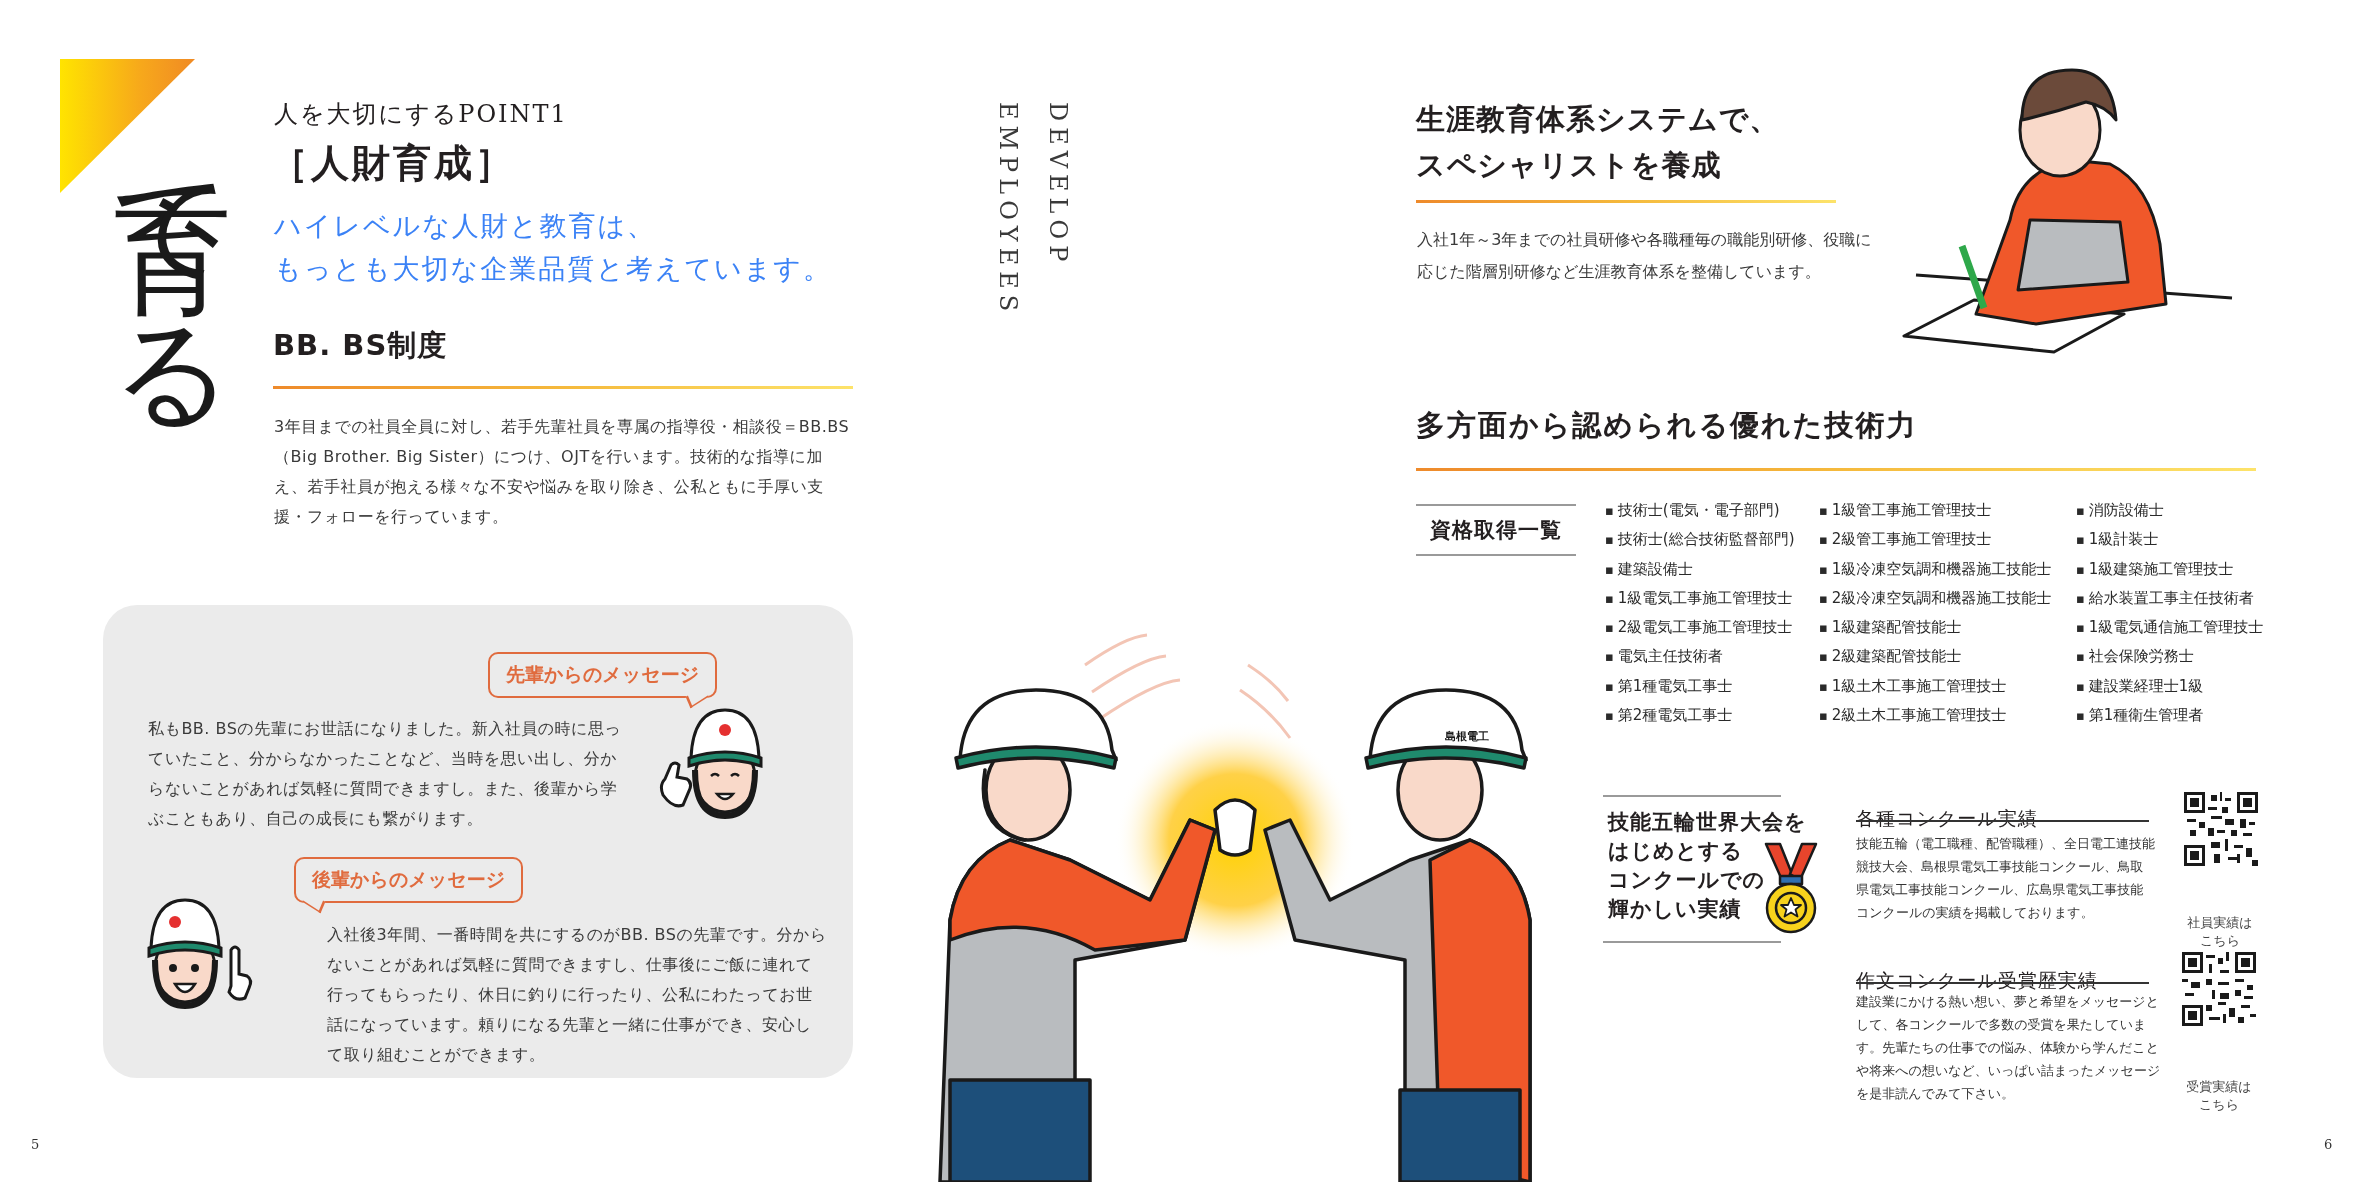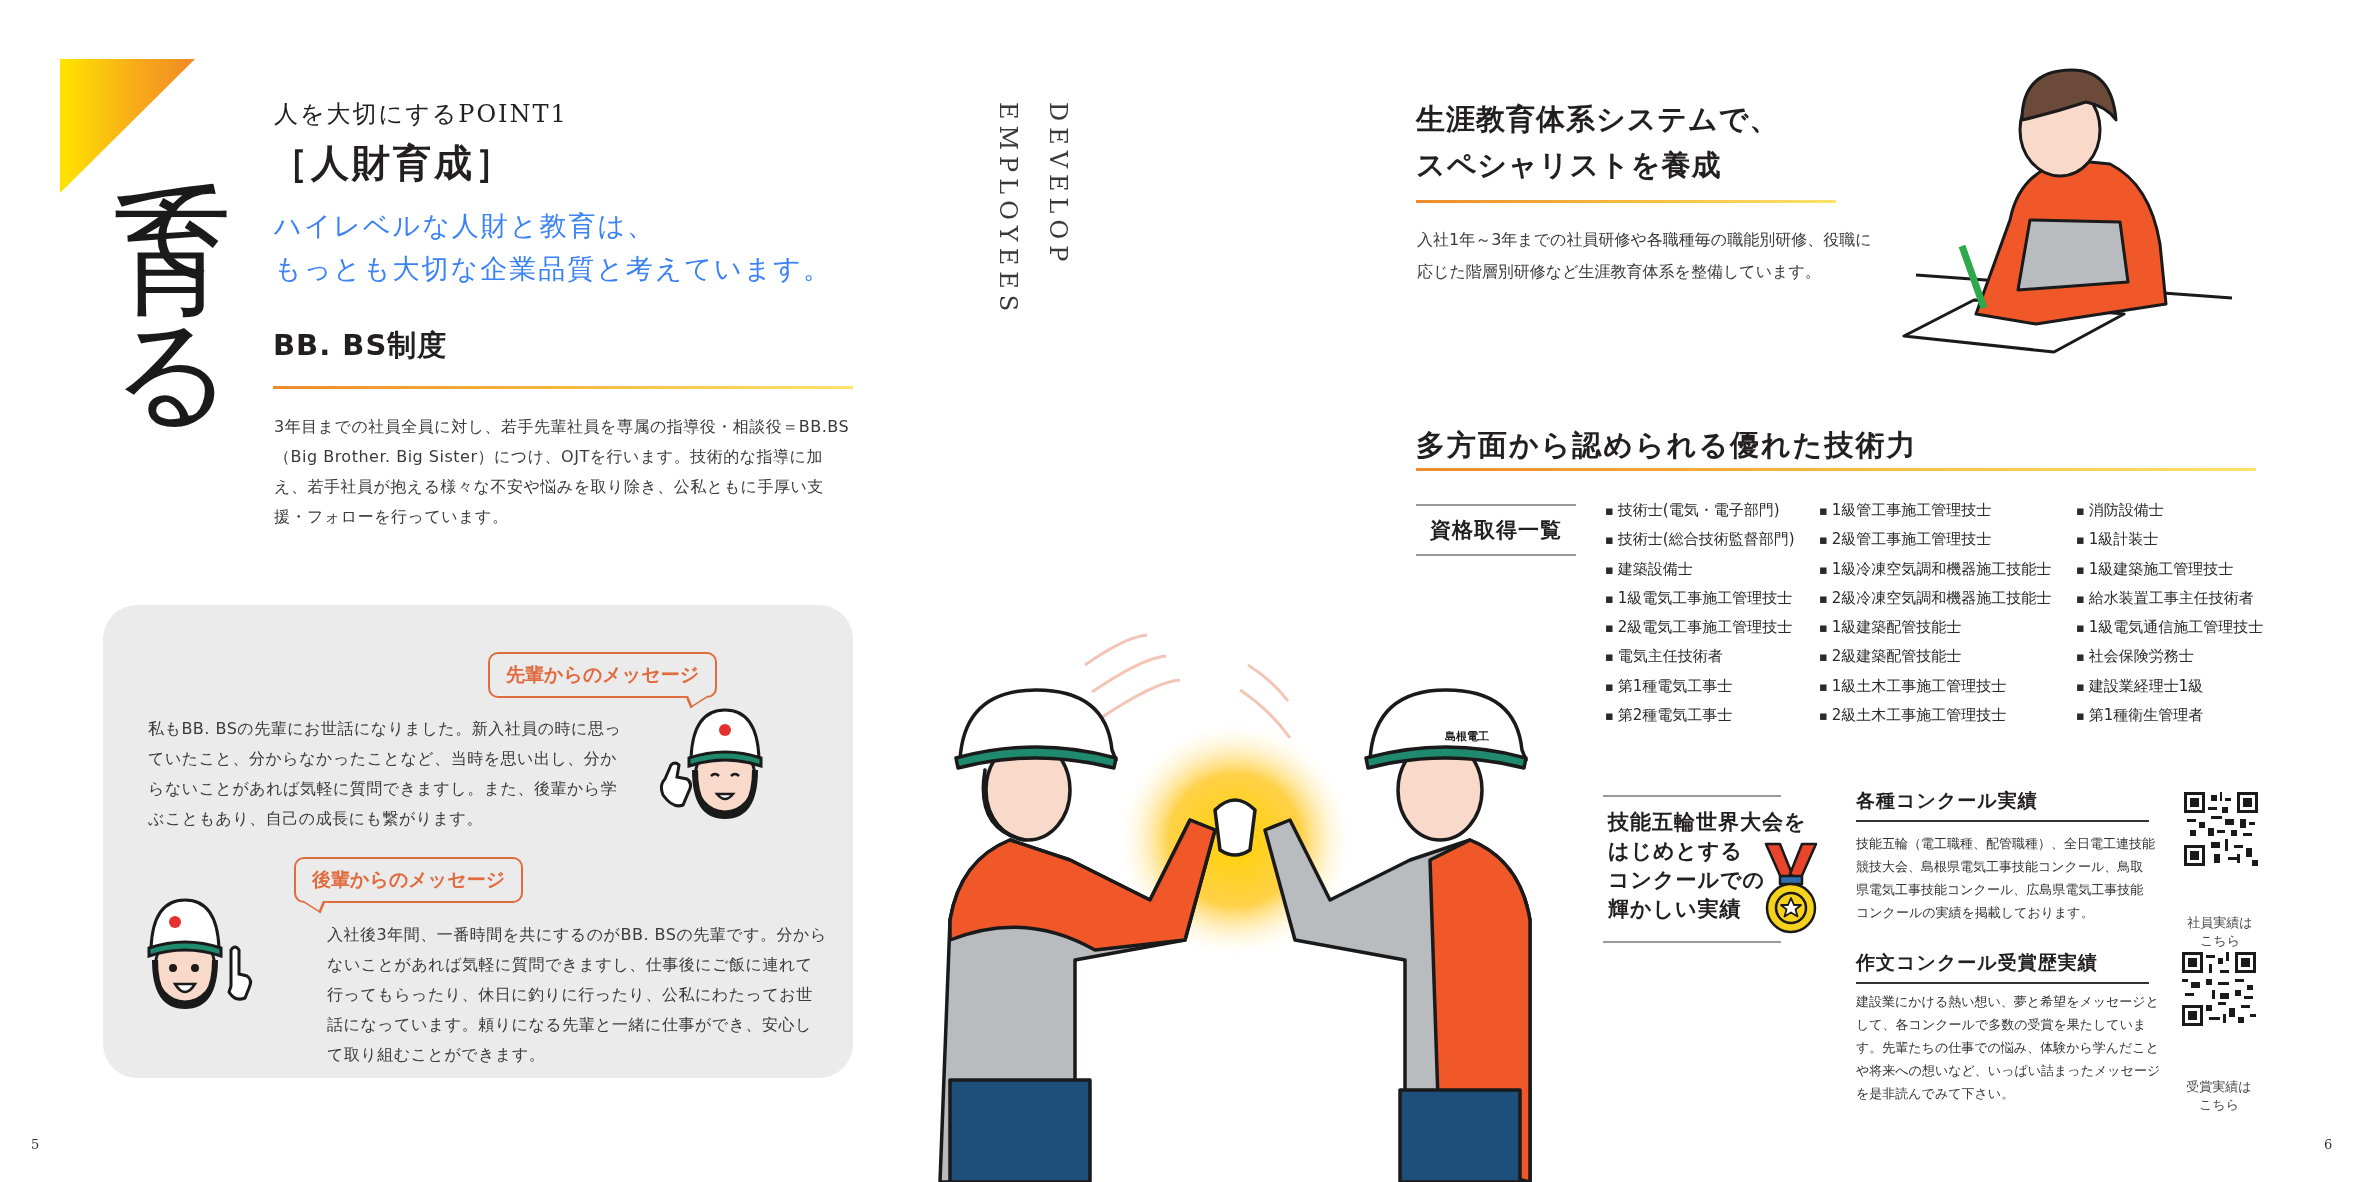--- a/index.html
+++ b/index.html
@@ -81,34 +81,34 @@
   .vert-en-wrap { left: 985px; top: 102px; }
 
   .handshake { left: 930px; top: 620px; width: 620px; height: 562px; }
 
   
   .r-head1 { left: 1416px; top: 96px; font-size: 29px; font-weight: bold; line-height: 46px; letter-spacing: 1px; }
   .rule-r1 { left: 1416px; top: 200px; width: 420px; }
   .r-body1 { left: 1417px; top: 224px; width: 460px; font-size: 16px; line-height: 32px; color: #3a3a3a; }
   .writer { left: 1880px; top: 60px; width: 360px; height: 300px; }
 
-  .r-head2 { left: 1416px; top: 406px; font-size: 29px; font-weight: bold; letter-spacing: 2px; margin-top: 20px; }
+  .r-head2 { left: 1416px; top: 406px; font-size: 29px; font-weight: bold; letter-spacing: 2px; }
   .rule-r2 { left: 1416px; top: 468px; width: 840px; }
 
   .quals-box { left: 1416px; top: 504px; width: 160px; border-top: 2px solid #9a9a9a; border-bottom: 2px solid #9a9a9a;
     padding: 10px 0; text-align: center; font-size: 21px; font-weight: bold; letter-spacing: 1px; }
   .quals-grid { left: 1605px; top: 496px; display: grid; grid-template-columns: 214px 257px 200px; row-gap: 0; }
   .qual { font-size: 15px; line-height: 29.3px; color: #2a2a2a; white-space: nowrap; }
   .qual::before { content: "\25AA"; margin-right: 4px; font-size: 13px; }
 
   .award-box { left: 1603px; top: 795px; width: 178px; height: 148px; border-top: 2px solid #9a9a9a; border-bottom: 2px solid #9a9a9a; }
   .award-text { left: 1608px; top: 808px; font-size: 21px; font-weight: bold; line-height: 29px; letter-spacing: 1px; }
   .medal { left: 1762px; top: 840px; width: 58px; height: 96px; }
 
-  .concours-head { font-size: 19px; font-weight: bold; letter-spacing: 1px; }
+  .concours-head { font-size: 19px; font-weight: normal; letter-spacing: 1px; margin-top: 18px; }
   .ch1 { left: 1856px; top: 788px; }
   .ch-rule1 { left: 1856px; top: 820px; width: 293px; height: 1.5px; background: #333; }
   .cb1 { left: 1856px; top: 832px; width: 300px; font-size: 13px; line-height: 23px; color: #333; }
   .ch2 { left: 1856px; top: 950px; }
   .ch-rule2 { left: 1856px; top: 982px; width: 293px; height: 1.5px; background: #333; }
   .cb2 { left: 1856px; top: 990px; width: 310px; font-size: 13px; line-height: 23px; color: #333; }
 
   .qr { width: 74px; height: 74px; }
   .qr1 { left: 2184px; top: 792px; }
   .qr2 { left: 2182px; top: 952px; }

